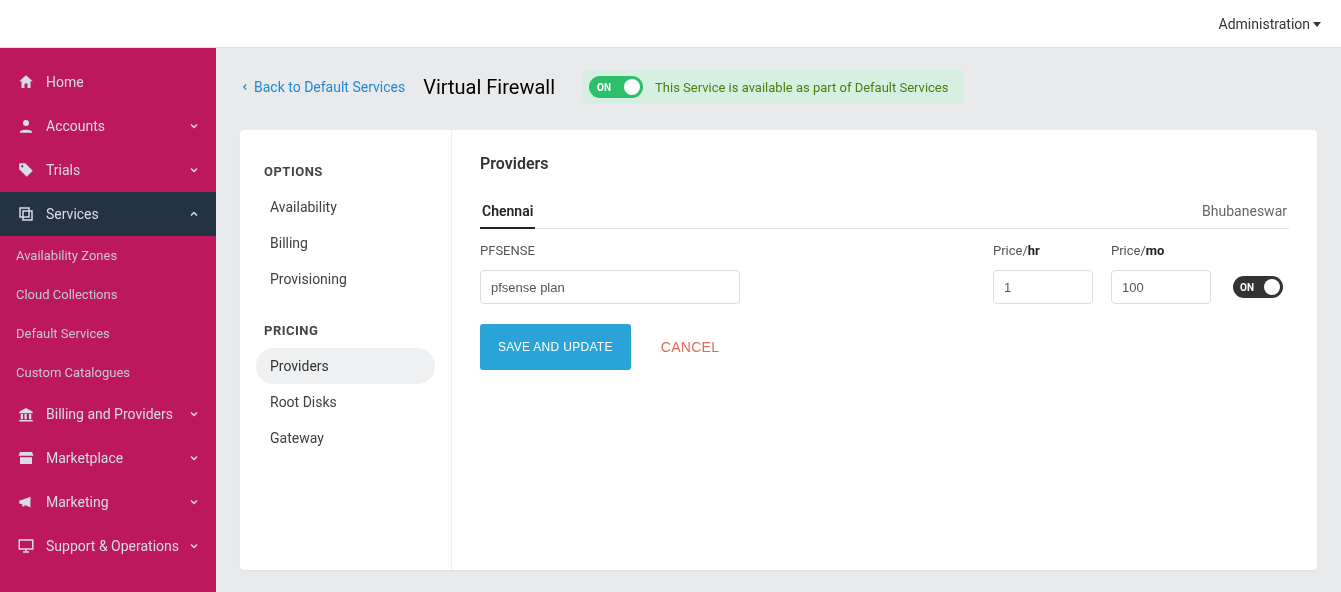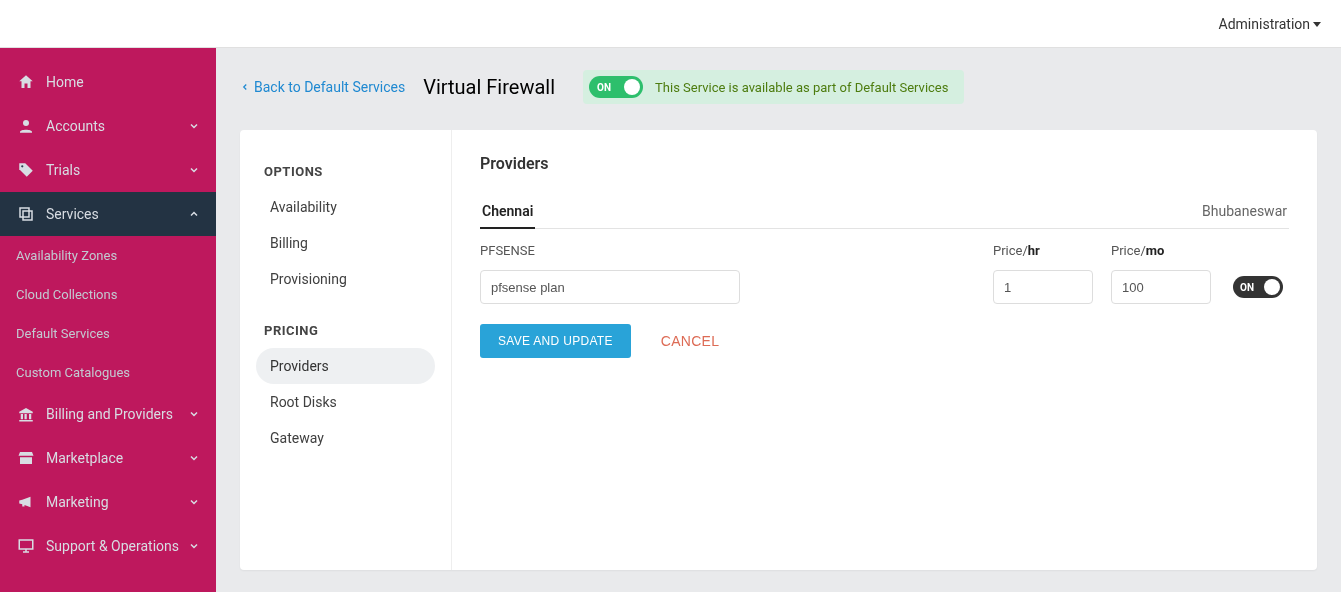--- a/index.html
+++ b/index.html
@@ -46,21 +46,21 @@
 
   .row { display: flex; align-items: center; margin-bottom: 20px; }
   .row input[type=text] { height: 34px; border: 1px solid #ddd; border-radius: 4px; padding: 0 10px; font-size: 13px; color: #555; }
   .row .col-name input { width: 260px; }
   .row .col-hr input, .row .col-mo input { width: 100px; }
   .toggle-dark { background: #333; border-radius: 14px; width: 50px; height: 22px; display: flex; align-items: center; color: #fff; font-size: 10px; font-weight: bold; padding: 0 4px; position: relative; cursor: pointer; }
   .toggle-dark .knob { width: 16px; height: 16px; background: #fff; border-radius: 50%; position: absolute; right: 3px; }
   .toggle-dark .lbl { margin-left: 3px; }
 
   .btnrow { display: flex; align-items: center; gap: 30px; margin-top: 6px; }
-  .btn-primary { background: #29a3d8; color: #fff; border: none; border-radius: 3px; padding: 10px 18px; font-size: 12px; letter-spacing: 0.3px; cursor: pointer; }
+  .btn-primary { background: #29a3d8; color: #fff; border: none; border-radius: 3px; padding: 16px 18px; font-size: 12px; letter-spacing: 0.3px; cursor: pointer; }
   .btn-cancel { color: #dd6b55; background: none; border: none; font-size: 14px; letter-spacing: 0.3px; cursor: pointer; }
 
   svg { display: block; }
   .caret::after { content: ""; border-left: 4px solid transparent; border-right: 4px solid transparent; border-top: 5px solid #333; display: inline-block; margin-left: 3px; vertical-align: middle; }
 </style>
 </head>
 <body>
 
 <div class="topbar">
   <div class="topbar-right">

